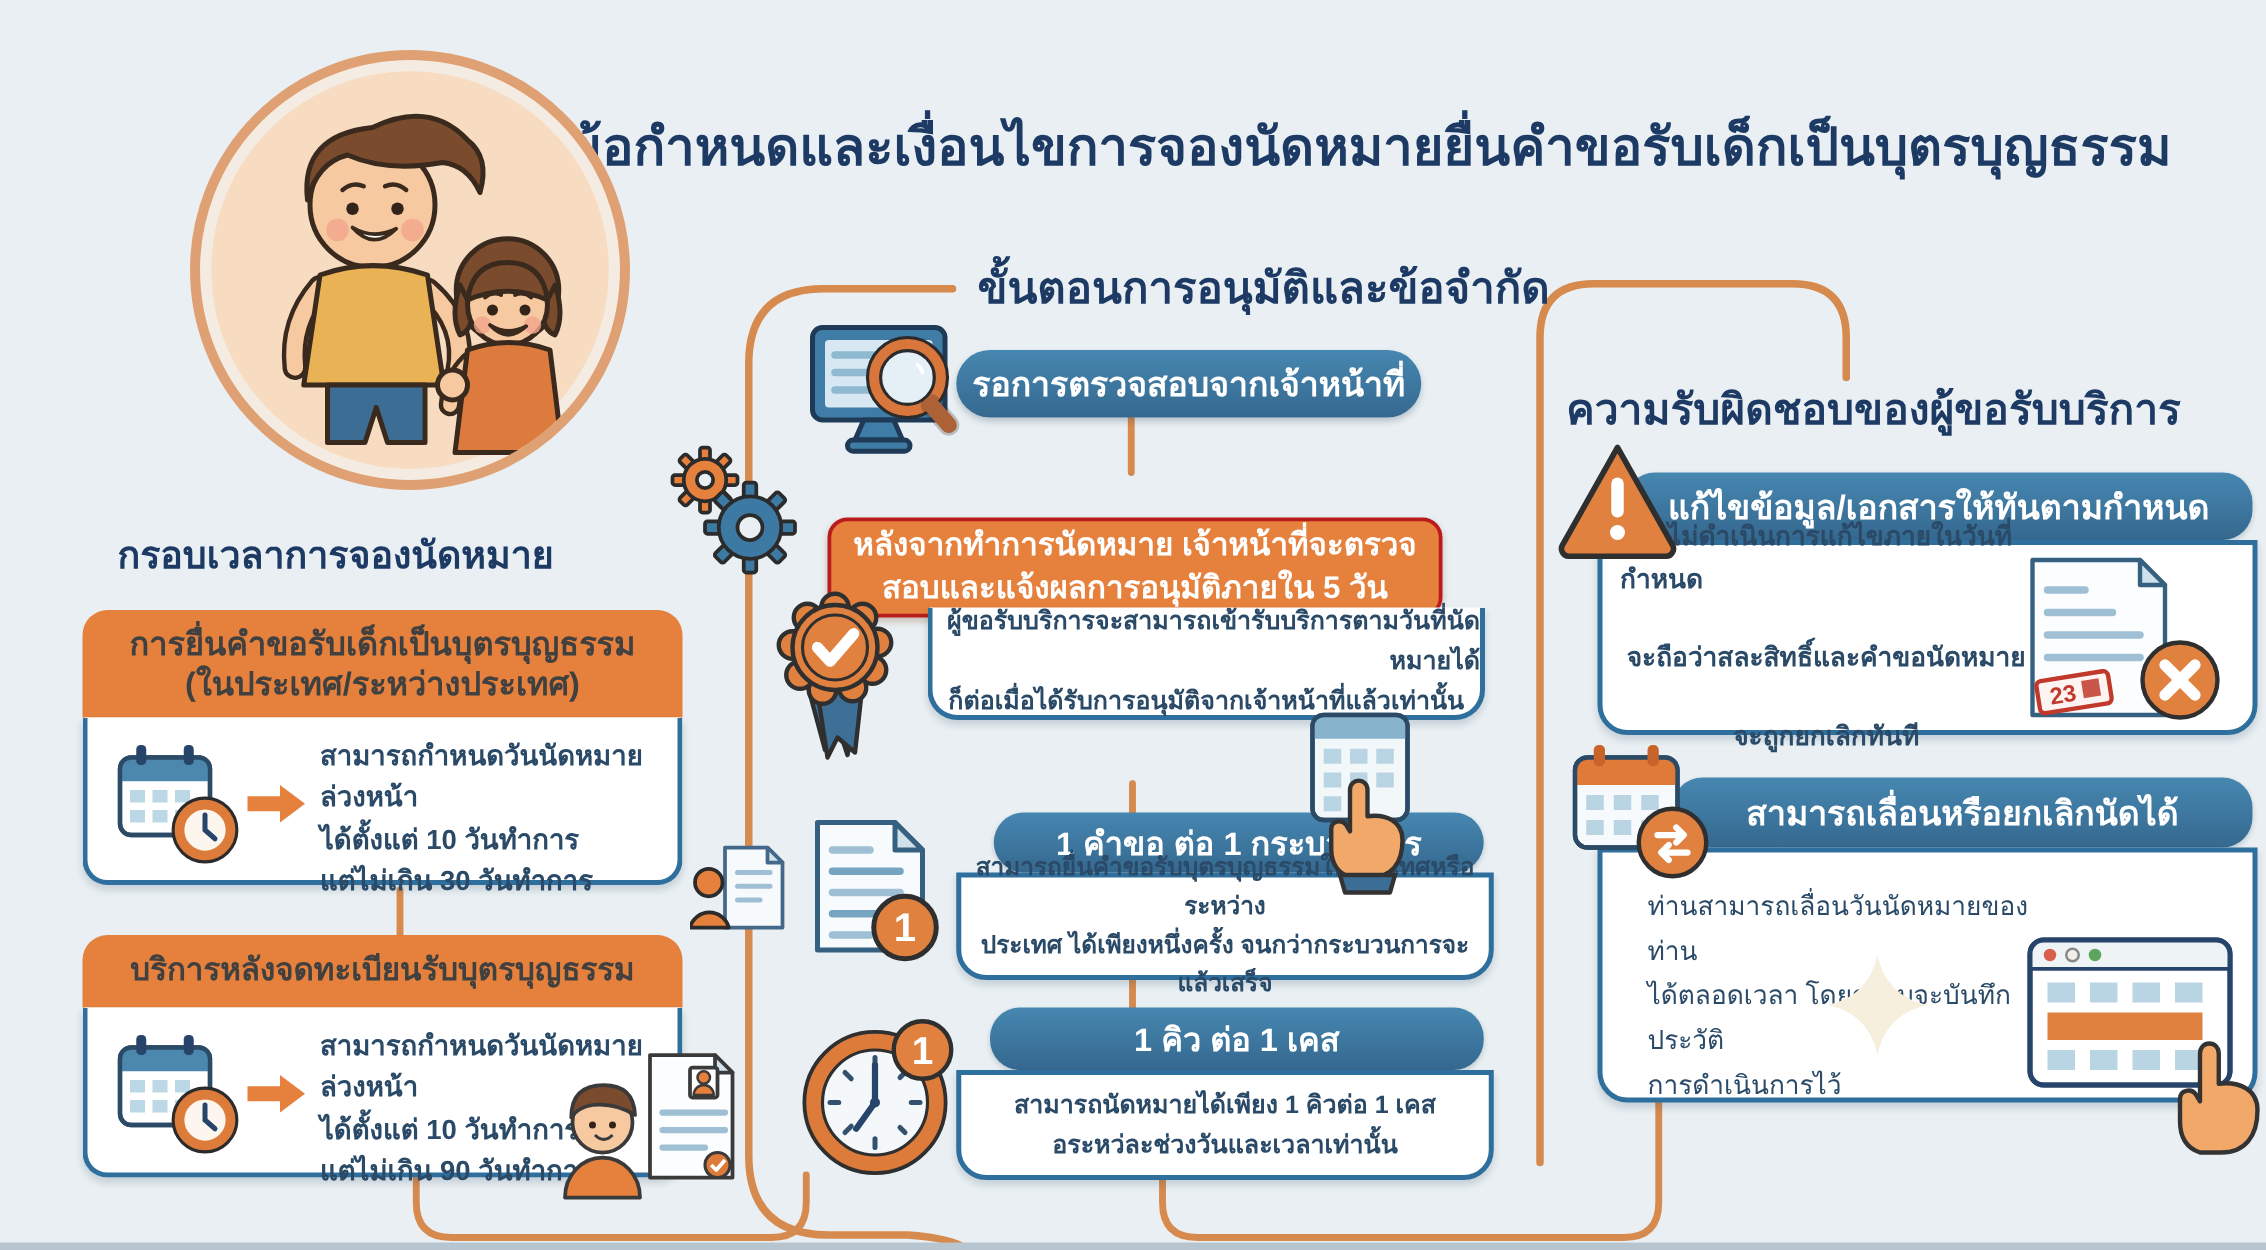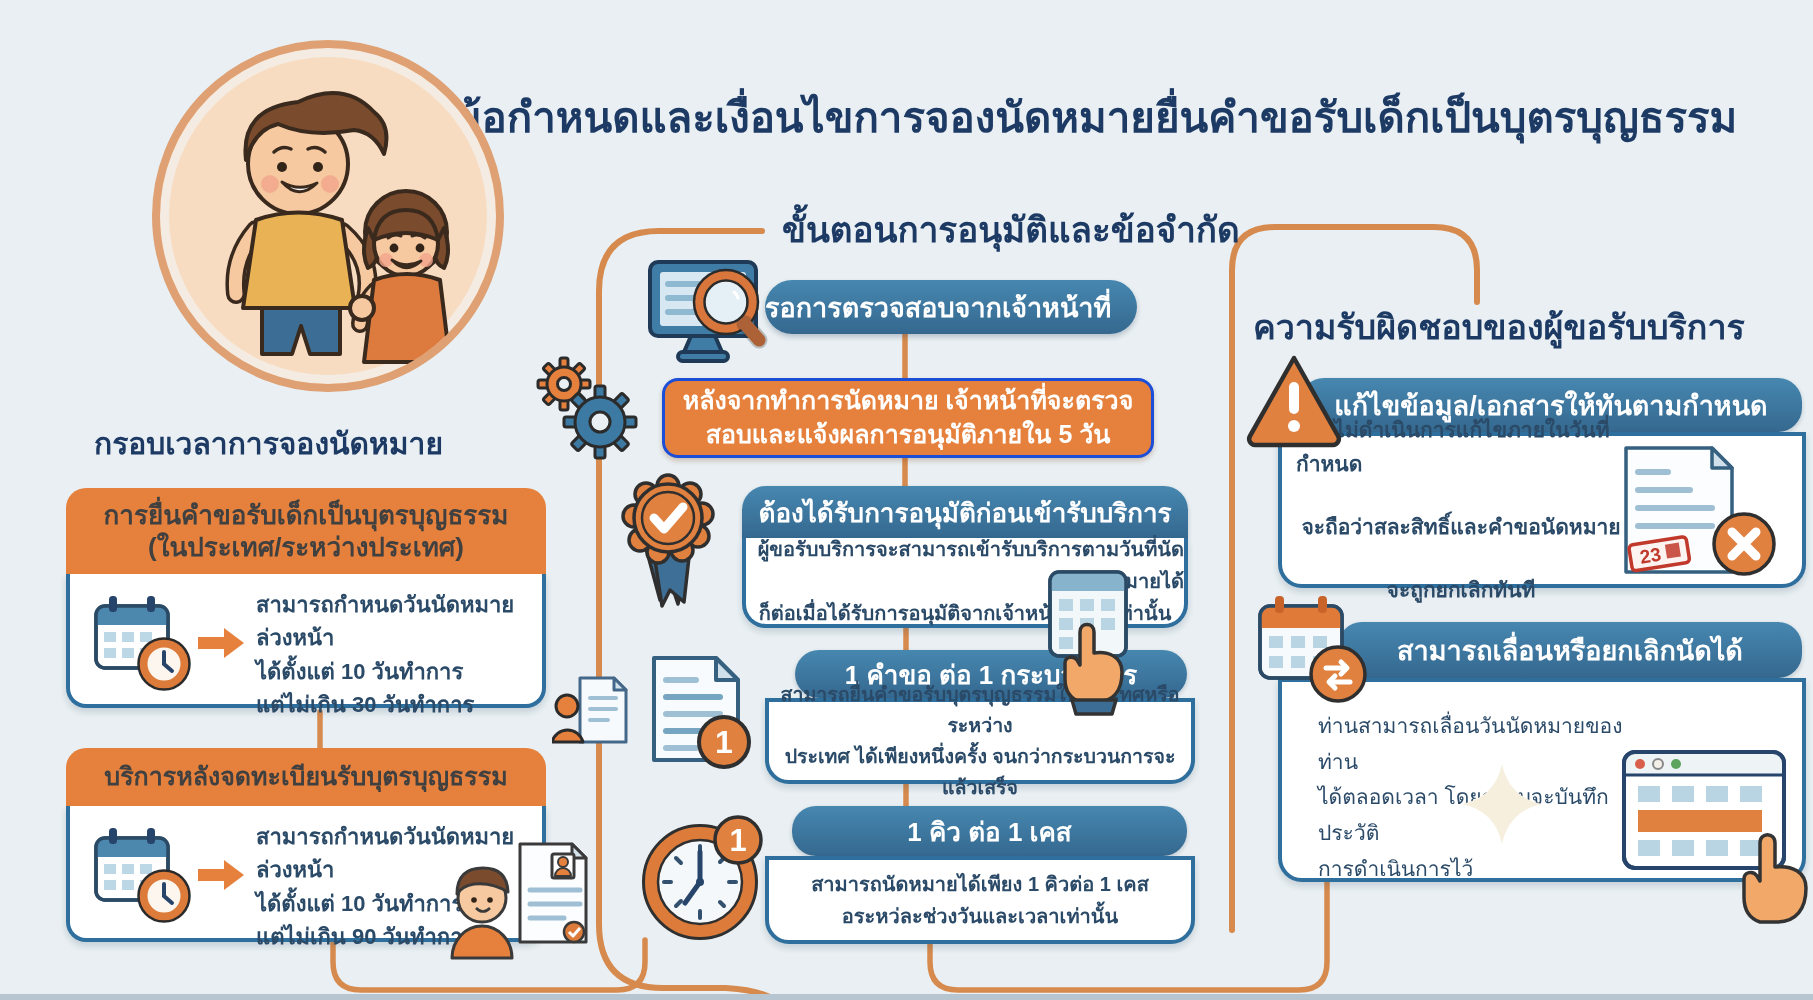--- a/index.html
+++ b/index.html
@@ -2,32 +2,32 @@
 <html><head>
 <meta charset="utf-8">
 <style>
   html,body{margin:0;padding:0;background:#dfe7ec;}
   #canvas{position:relative;width:1813px;height:1000px;background:#e9eff2;overflow:hidden;
           font-family:"Liberation Sans","DejaVu Sans",sans-serif;}
   .abs{position:absolute;}
   .title{font-size:42px;font-weight:bold;color:#1c3a64;text-align:center;letter-spacing:0;}
   .sec-head{font-weight:bold;color:#1c3a64;}
   .bluepill{background:linear-gradient(180deg,#4687b0,#35688f);color:#fff;font-weight:bold;text-align:center;
-            border-radius:27px;display:flex;align-items:center;
+            border-radius:27px;display:flex;align-items:center;justify-content:center;
             box-shadow:0 3px 5px rgba(30,60,90,.25);}
   .cardhead{background:linear-gradient(180deg,#4687b0,#35688f);color:#fff;font-weight:bold;text-align:center;
             border-radius:24px 24px 0 0;display:flex;align-items:center;justify-content:center;
             box-shadow:0 2px 4px rgba(30,60,90,.22);}
   .cardbody{background:#fff;border:4px solid #2e6f9e;border-top:none;border-radius:0 0 24px 24px;
             color:#2a4a68;box-shadow:0 4px 6px rgba(40,70,100,.18);}
   .ohead{background:#e5813c;color:#404040;font-weight:bold;text-align:center;border-radius:20px 20px 0 0;
          display:flex;flex-direction:column;align-items:center;justify-content:center;line-height:1.25;}
-  .obox{background:#e5813c;border:3px solid #1d4ed8;border-radius:16px;color:#fff;font-weight:bold;
+  .obox{background:#e5813c;border:3px solid #b91c1c;border-radius:16px;color:#fff;font-weight:bold;
         text-align:center;display:flex;flex-direction:column;align-items:center;justify-content:center;
-        line-height:1.35;box-shadow:0 3px 5px rgba(120,60,10,.25);}
+        line-height:1.35;box-shadow:0 3px 5px rgba(120,60,10,.25);margin-top:36px;}
   .bodytxt{color:#2a4a68;font-weight:bold;}
   .ctr{display:flex;flex-direction:column;align-items:center;justify-content:center;}
   .family-circle{border-radius:50%;background:#f8dcc1;border:8px solid #dfa173;overflow:hidden;
                  box-shadow:inset 0 0 0 9px #f4ece2;}
   svg{display:block;}
   .botline{position:absolute;left:0;right:0;bottom:0;height:6px;background:#b6c5cf;}
 </style>
 </head>
 <body>
 
@@ -262,23 +262,20 @@
   <div class="abs bluepill" style="left:765px;top:280px;width:372px;height:54px;font-size:27px;">
     <span>รอการตรวจสอบจากเจ้าหน้าที่</span>
   </div>
 
   <div class="abs obox" style="left:662px;top:378px;width:486px;height:74px;font-size:25px;">
     <div>หลังจากทำการนัดหมาย เจ้าหน้าที่จะตรวจ</div>
     <div>สอบและแจ้งผลการอนุมัติภายใน 5 วัน</div>
   </div>
 
   <div class="abs" style="left:742px;top:486px;width:446px;">
-    <div class="cardhead" style="height:52px;font-size:26px;">
-      <span>ต้องได้รับการอนุมัติก่อนเข้ารับบริการ</span>
-    </div>
     <div class="cardbody ctr" style="height:86px;font-size:20px;font-weight:bold;line-height:1.6;text-align:right;">
       <div>ผู้ขอรับบริการจะสามารถเข้ารับบริการตามวันที่นัดหมายได้</div>
       <div>ก็ต่อเมื่อได้รับการอนุมัติจากเจ้าหน้าที่แล้วเท่านั้น</div>
     </div>
   </div>
 
   <svg class="abs" style="left:616px;top:462px;" width="104" height="162" viewBox="0 0 104 162">
     <g stroke="#2f2f2f" stroke-width="3.5" stroke-linejoin="round">
       <path d="M30 86 l14 52 l12 -14 l6 18 l10 -50 z" fill="#3e6f96"></path>
       <path d="M74 86 l-6 54 l-14 -12 l-8 16 l-8 -52 z" fill="#3e6f96"></path>

